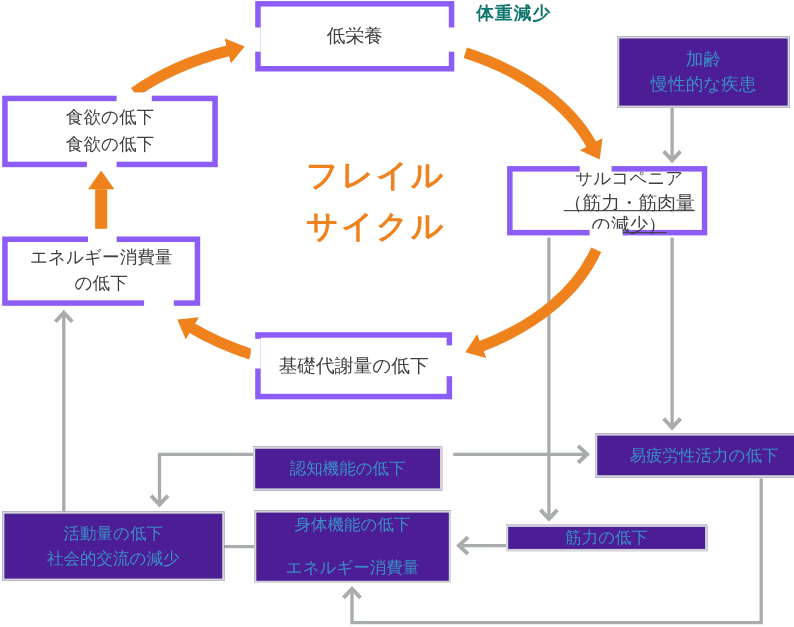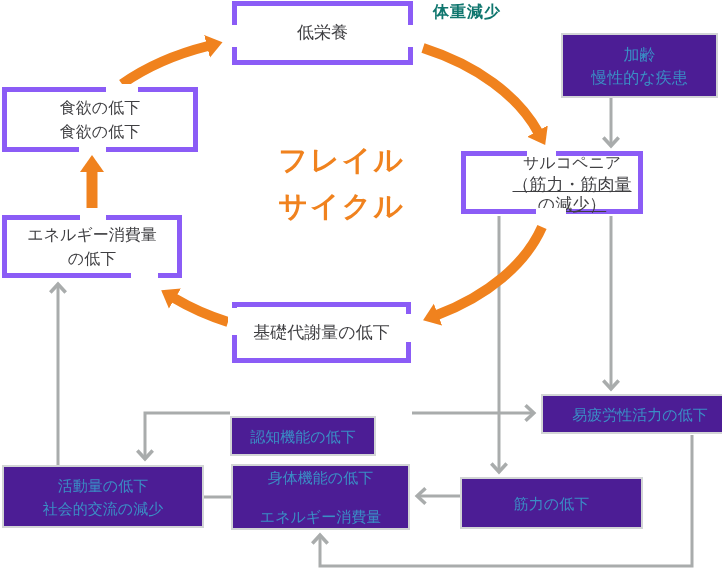--- a/index.html
+++ b/index.html
@@ -32,25 +32,25 @@
     color:#0f766e; font-size:16px; font-weight:bold; letter-spacing:1px;
   }
   
   #box-malnutrition   { left:232px; top:1px;   width:181px; height:64px; font-size:17px; }
   #box-appetite       { left:2px;   top:87px;  width:196px; height:65px; }
   #box-energy         { left:2px;   top:215px; width:180px; height:63px; }
   #box-sarcopenia     { left:461px; top:151px; width:182px; height:63px;padding-left:40px; }
   #box-basal          { left:232px; top:302px; width:179px; height:61px; font-size:17px; }
   
   #box-aging          { left:561px; top:33px;  width:157px; height:65px; font-size:16px; }
-  #box-cognitive      { left:230px; top:416px; width:146px; height:40px; }
+  #box-cognitive      { left:230px; top:406px; width:172px; height:40px; }
   #box-fatigue        { left:541px; top:394px; width:198px; height:40px; }
   #box-activity       { left:2px;   top:465px; width:202px; height:63px; }
   #box-physical       { left:231px; top:464px; width:179px; height:66px;justify-content:space-between; }
-  #box-muscle         { left:460px; top:477px; width:183px; height:52px; }
+  #box-muscle         { left:460px; top:477px; width:183px; height:24px; }
 </style>
 </head>
 <body>
 
 <div class="stage">
 
   <svg class="layer" width="722" height="570" viewBox="0 0 722 570">
     <defs>
       <marker id="oarr" markerUnits="userSpaceOnUse" markerWidth="16" markerHeight="24" viewBox="0 0 15 22" refX="1" refY="11" orient="auto">
         <path d="M0,0 L15,11 L0,22 Z" fill="#f0821e"></path>

